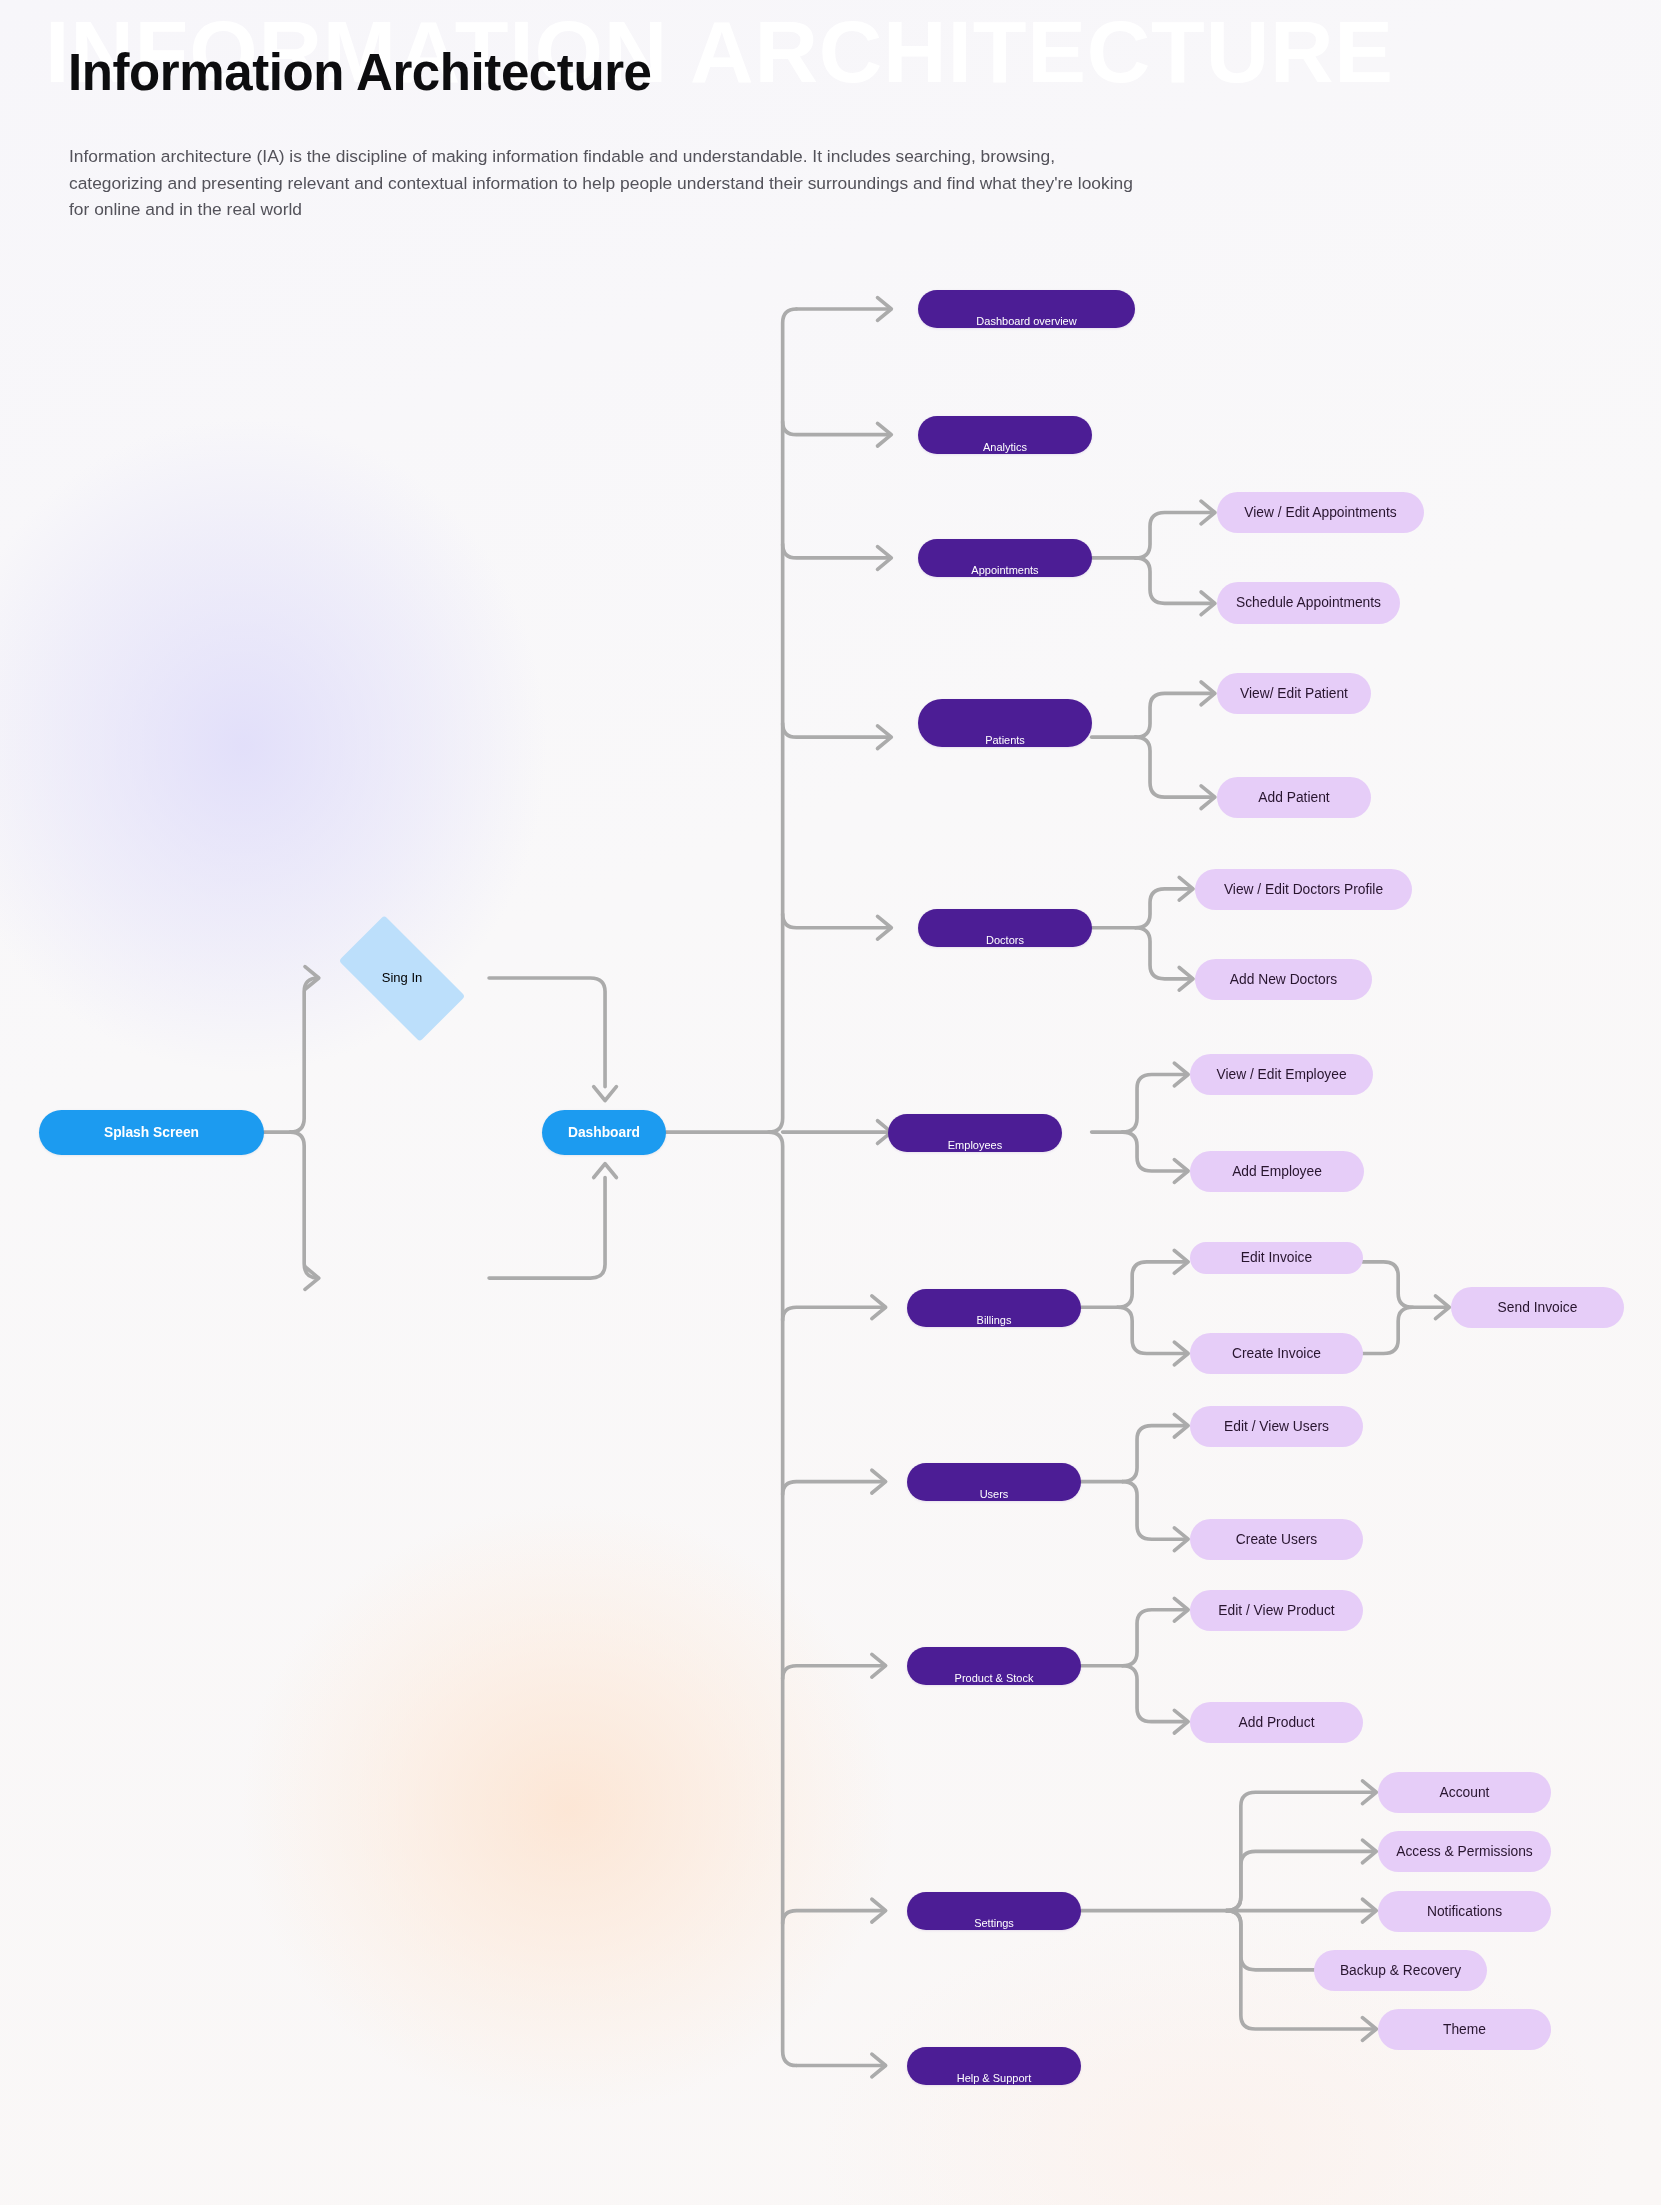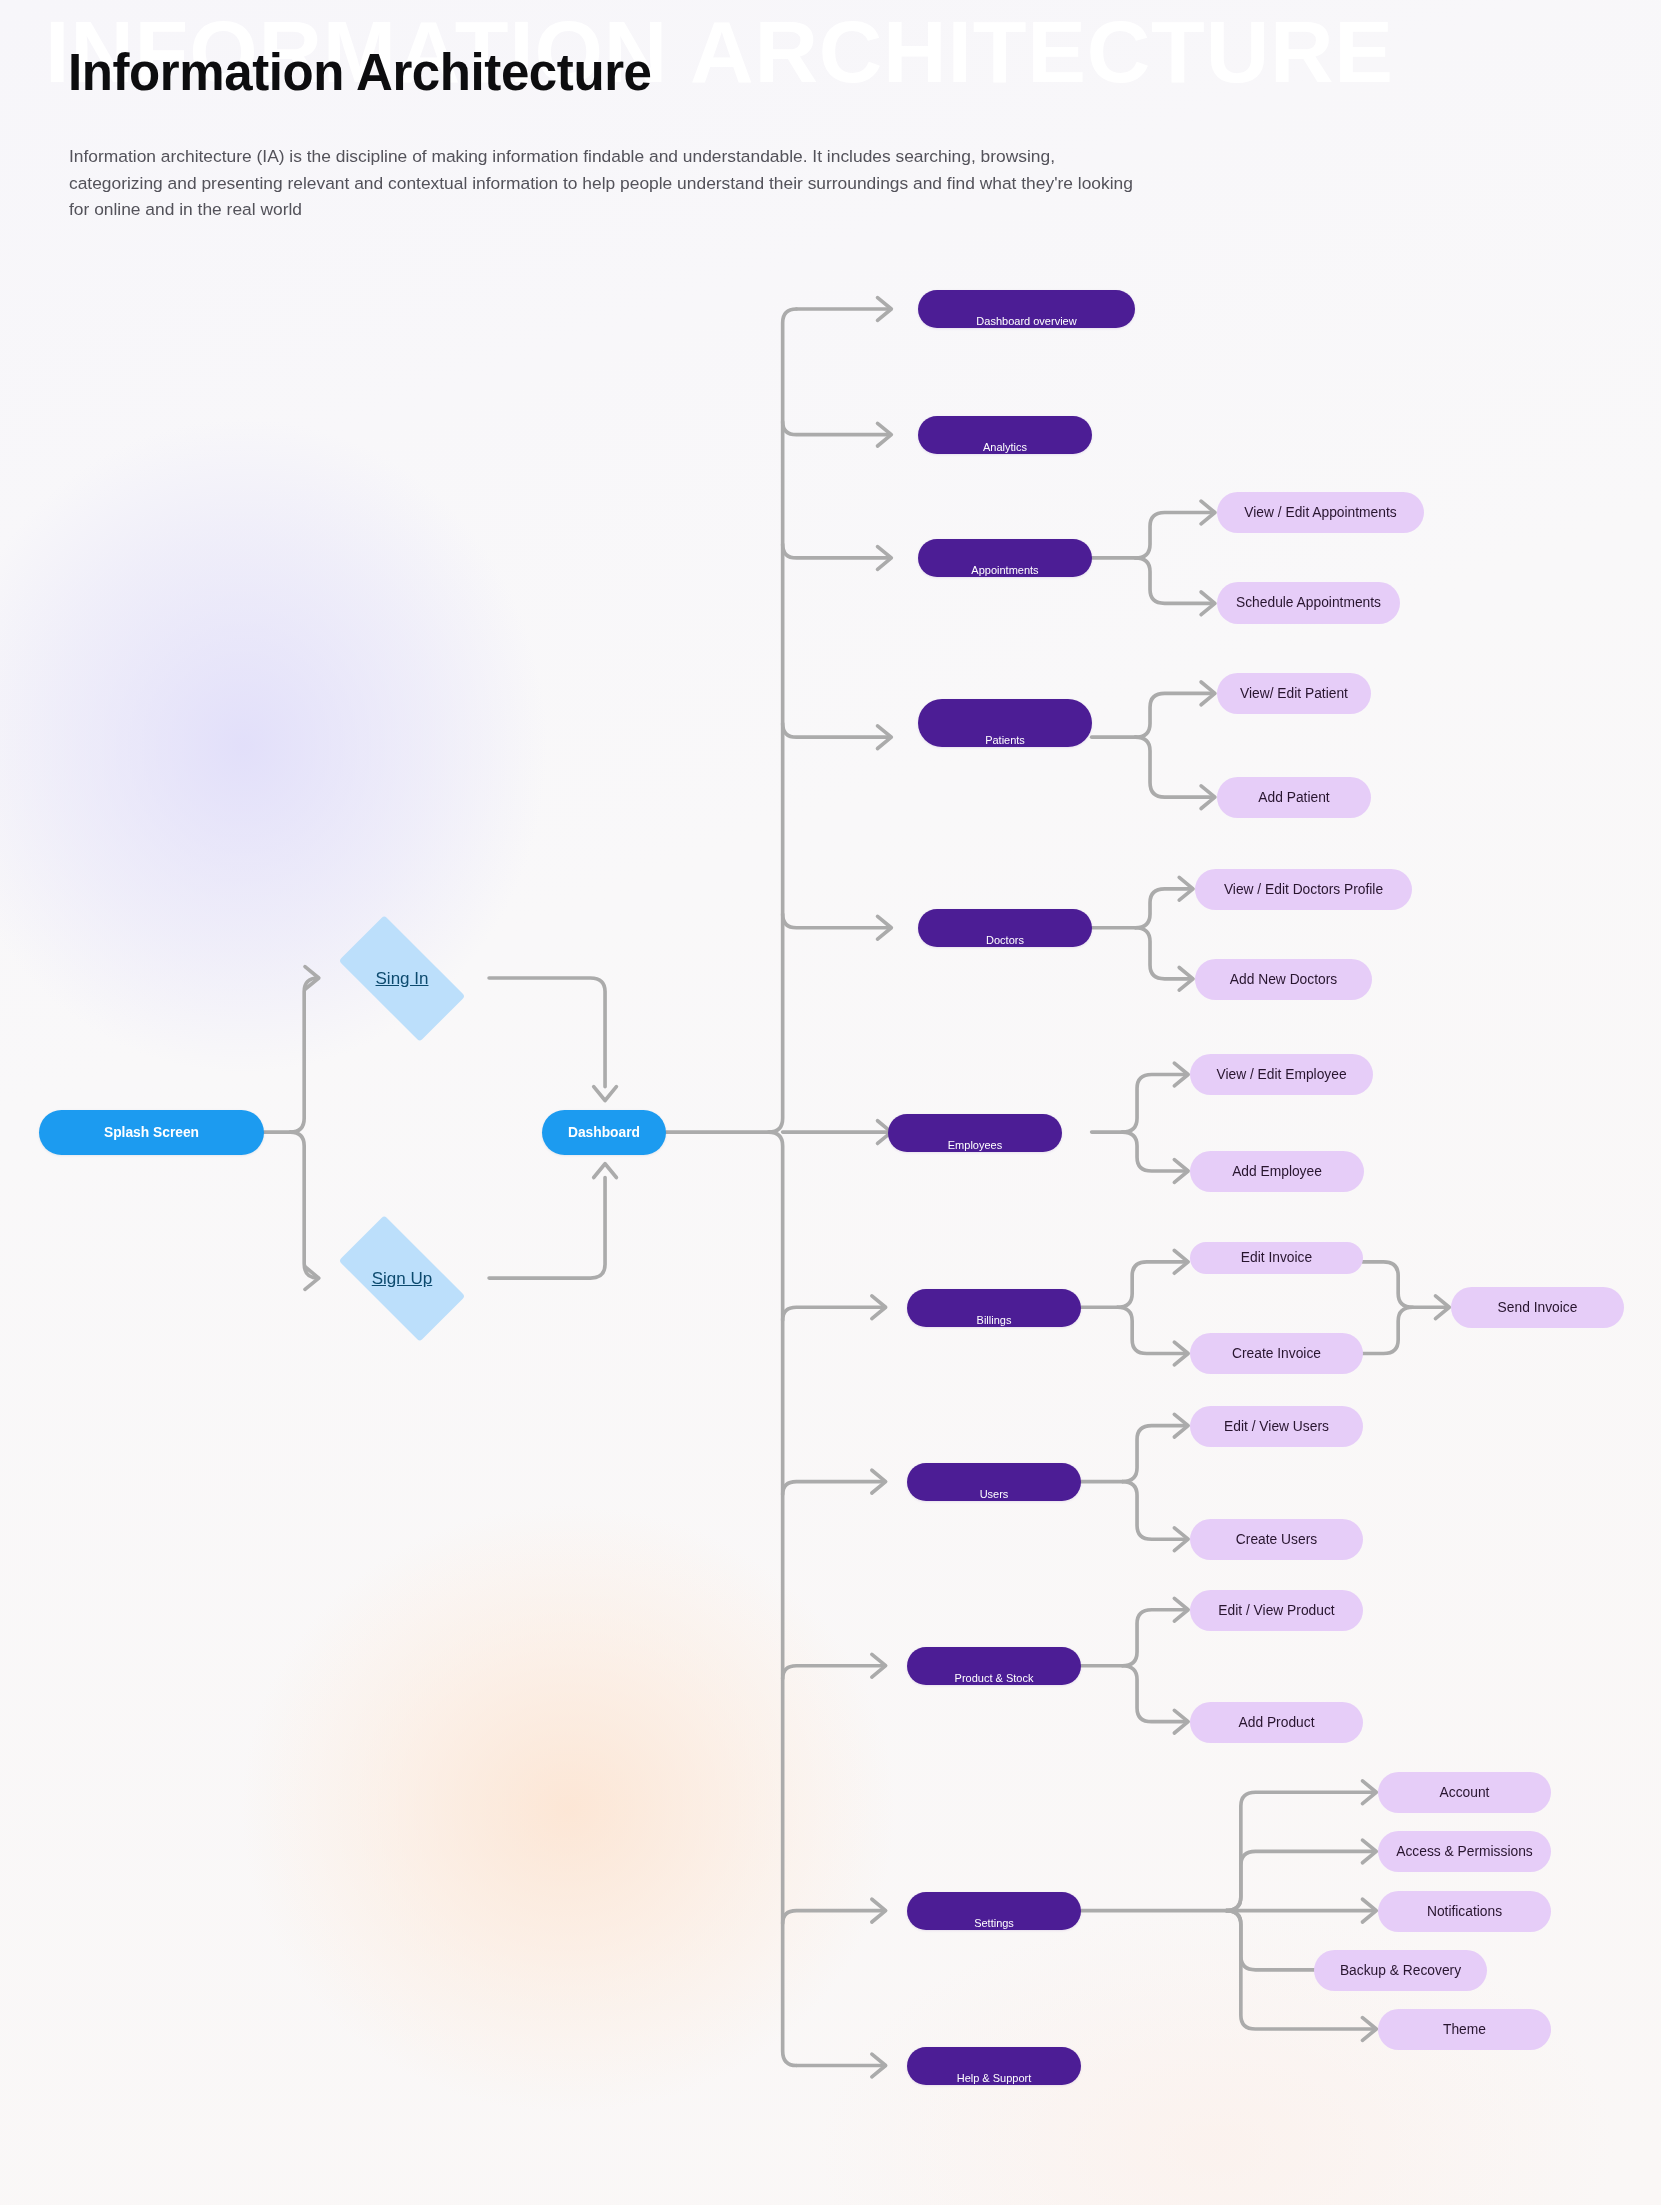--- a/index.html
+++ b/index.html
@@ -121,24 +121,23 @@
   .diamond .dshape {
     position: absolute;
     inset: 0;
     background: #bcdffb;
     transform: rotate(45deg) scale(0.707);
     border-radius: 4.9px;
   }
   .diamond .node-label {
     position: relative;
     z-index: 2;
-    color: #0c4a6e;
-    font-size: 17px;
+    color: #000000;
+    font-size: 13px;
     font-weight: 500;
-    text-decoration: underline;
   }
 
   
   .pill-purple {
     background: #4c1d95;
     border-radius: 32px;
     color: #ffffff;
     font-size: 11px;
     font-weight: 500;
     box-shadow: 0 0.8px 2.4px rgba(80,20,160,0.12);
@@ -303,24 +302,20 @@
 
   <div class="node pill-blue" style="left:39px; top:1110px; width:225px; height:45px;">
     <span class="node-label">Splash Screen</span>
   </div>
 
   <div class="node diamond" style="left:321px; top:933px; width:162px; height:91px;">
     <span class="dshape"></span>
     <span class="node-label">Sing In</span>
   </div>
 
-  <div class="node diamond" style="left:321px; top:1233px; width:162px; height:91px;">
-    <span class="dshape"></span>
-    <span class="node-label">Sign Up</span>
-  </div>
 
   <div class="node pill-blue" style="left:542px; top:1110px; width:124px; height:45px;">
     <span class="node-label">Dashboard</span>
   </div>
 
   <div class="node pill-purple" style="left:918px; top:290px; width:217px; height:38px;">
     <span class="node-label">Dashboard overview</span>
   </div>
 
   <div class="node pill-purple" style="left:918px; top:416px; width:174px; height:38px;">

